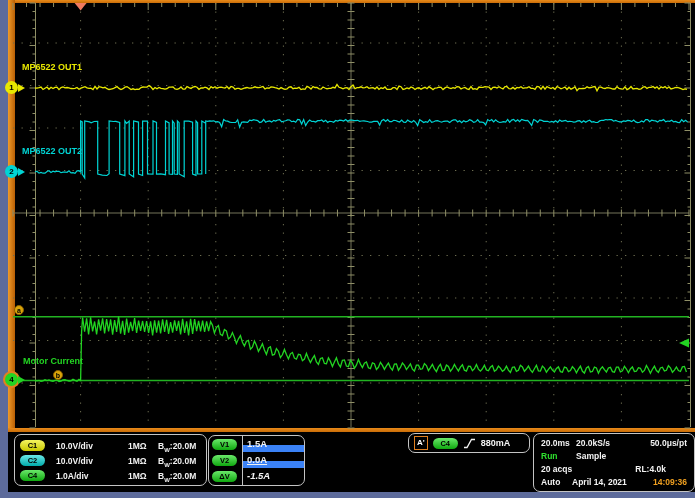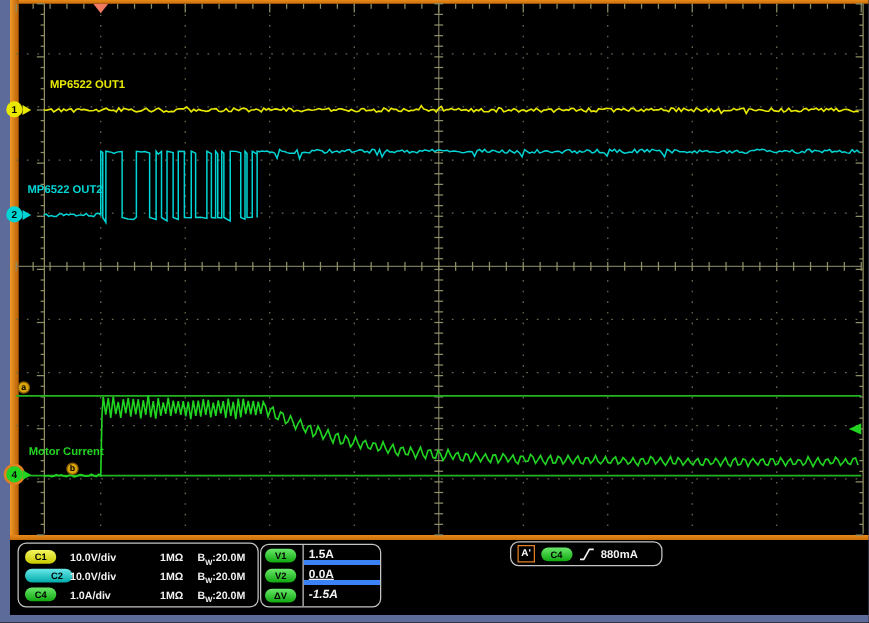--- a/index.html
+++ b/index.html
@@ -27,46 +27,46 @@
   #ch2-marker .arrow{border-left:7px solid #00d4d4;}
   #ch4-marker{left:5px;top:373px;background:#22d422;box-shadow:0 0 0 2px #e08020;}
   #ch4-marker .arrow{border-left:7px solid #22d422;}
   .cursmark{position:absolute;width:10px;height:10px;border-radius:50%;
     background:#d9a50a;border:1px solid #8a5f00;box-sizing:border-box;
     display:flex;align-items:center;justify-content:center;
     font-size:7px;font-weight:bold;color:#000;z-index:5;}
   #cursor-a-marker{left:14px;top:305px;}
   #cursor-b-marker{left:53px;top:370px;}
   .trace-label{position:absolute;font-size:9px;font-weight:bold;z-index:4;letter-spacing:0px;}
-  #ch1-trace-label{left:40px;top:62px;color:#e8e800;}
+  #ch1-trace-label{left:22px;top:62px;color:#e8e800;}
   #ch2-trace-label{left:22px;top:146px;color:#00d4d4;}
   #ch4-trace-label{left:23px;top:356px;color:#22d422;text-align:right;}
   
   #status-bar{position:absolute;left:8px;top:432px;width:687px;height:60px;background:#000;}
   .panel{position:absolute;border:1px solid #c4c4c4;border-radius:7px;background:#000;}
   #vertical-panel{left:6px;top:2px;width:191px;height:50px;}
   .vrow{position:absolute;left:0;width:100%;height:13px;}
   .badge{position:absolute;width:25px;height:11px;border-radius:6px;
     display:flex;align-items:center;justify-content:center;
     font-size:7.5px;font-weight:bold;color:#000;}
   .badge.c1{background:linear-gradient(#f5f560,#c9c900);}
-  .badge.c2{background:linear-gradient(#6ae8e8,#00aaaa);padding-left:13px;}
+  .badge.c2{background:linear-gradient(#6ae8e8,#00aaaa);}
   .badge.grn{background:linear-gradient(#6ae86a,#0fa80f);}
   .vrow .badge{left:5px;top:0;}
   .vtxt{position:absolute;top:1px;color:#f2f2f2;font-size:8.5px;font-weight:bold;white-space:nowrap;padding-left:12px;}
   .vscale{left:29px;}
   .vimp{left:101px;}
   .vbw{left:131px;}
   .vbw sub{font-size:6px;}
   #cursor-panel{left:200px;top:3px;width:95px;height:49px;}
   .cbadge-col .badge{left:3px;}
   #cursor-vals{position:absolute;left:33px;top:0;bottom:0;right:0;border-left:1px solid #c4c4c4;}
   .cval{position:absolute;left:0;width:100%;height:16px;line-height:16px;
     padding-left:4px;box-sizing:border-box;color:#f2f2f2;font-size:9.5px;font-weight:bold;}
-  .cval.divider{border-bottom:4px solid #3b82f6;}
+  .cval.divider{border-bottom:7px solid #3b82f6;}
   #trigger-panel{left:400px;top:1px;width:122px;height:20px;
     display:flex;align-items:center;gap:5px;padding-left:5px;box-sizing:border-box;}
   #trig-a-box{border:1px solid #e08020;color:#fff;font-size:8px;font-weight:bold;
     padding:0 2px;height:12px;line-height:12px;}
   #trigger-panel .badge{position:static;flex:0 0 auto;}
   #trig-level{color:#f2f2f2;font-size:9px;font-weight:bold;text-align:center;}
   #acq-panel{left:525px;top:1px;width:160px;height:57px;}
   .atxt{position:absolute;color:#f2f2f2;font-size:8.5px;font-weight:bold;white-space:nowrap;}
   .run{color:#2ee02e;}
   .clock{color:#f0a020;}
@@ -427,15 +427,27 @@
 
     <div class="panel" id="trigger-panel">
       <span id="trig-a-box">A'</span>
       <span class="badge grn">C4</span>
       <svg width="13" height="13">
         <polyline points="1,10.5 4,10.5 8.5,2.5 12,2.5" fill="none" stroke="#f2f2f2" stroke-width="1.3"></polyline>
       </svg>
       <span id="trig-level">880mA</span>
     </div>
 
+    <div class="panel" id="acq-panel">
+      <span class="atxt" style="left:7px;top:4px;">20.0ms</span>
+      <span class="atxt" style="left:42px;top:4px;">20.0kS/s</span>
+      <span class="atxt" style="right:7px;top:4px;">50.0μs/pt</span>
+      <span class="atxt run" style="left:7px;top:17px;">Run</span>
+      <span class="atxt" style="left:42px;top:17px;">Sample</span>
+      <span class="atxt" style="left:7px;top:30px;">20 acqs</span>
+      <span class="atxt" style="right:28px;top:30px;">RL:4.0k</span>
+      <span class="atxt" style="left:7px;top:43px;">Auto</span>
+      <span class="atxt" style="left:38px;top:43px;">April 14, 2021</span>
+      <span class="atxt clock" style="right:7px;top:43px;">14:09:36</span>
+    </div>
 
   </div>
 </div>
 
 </body></html>

